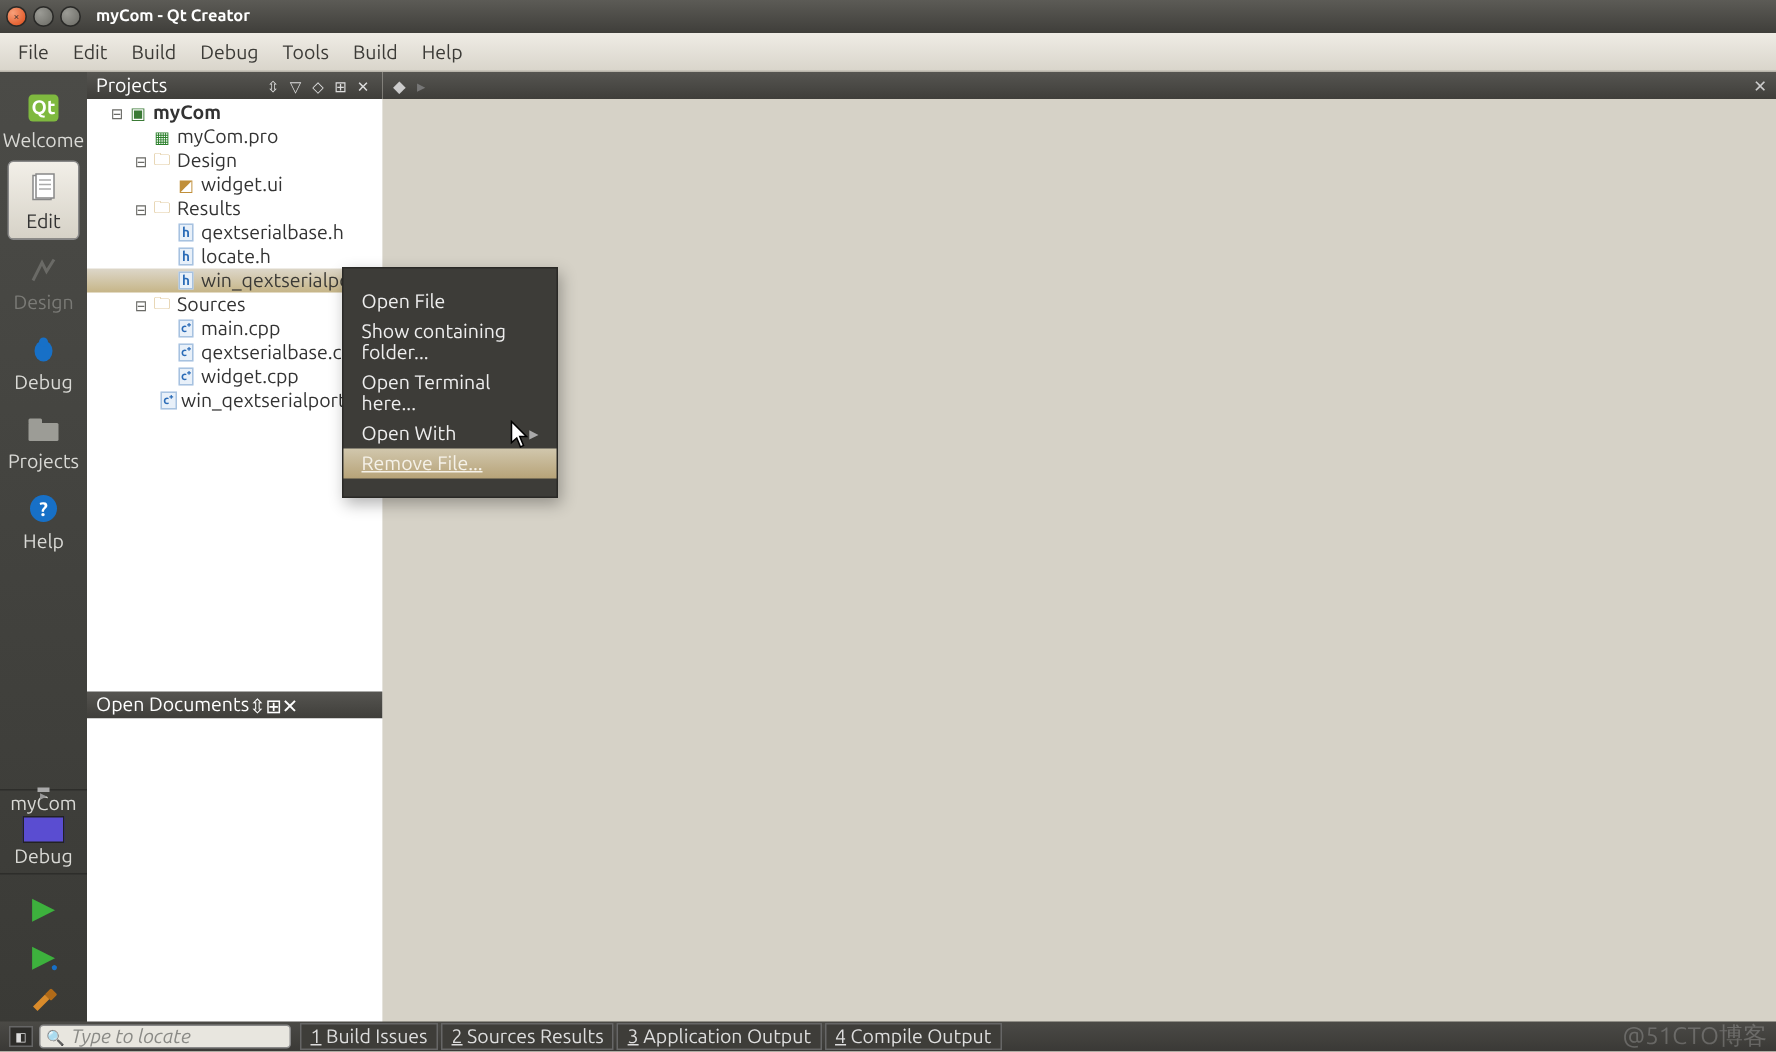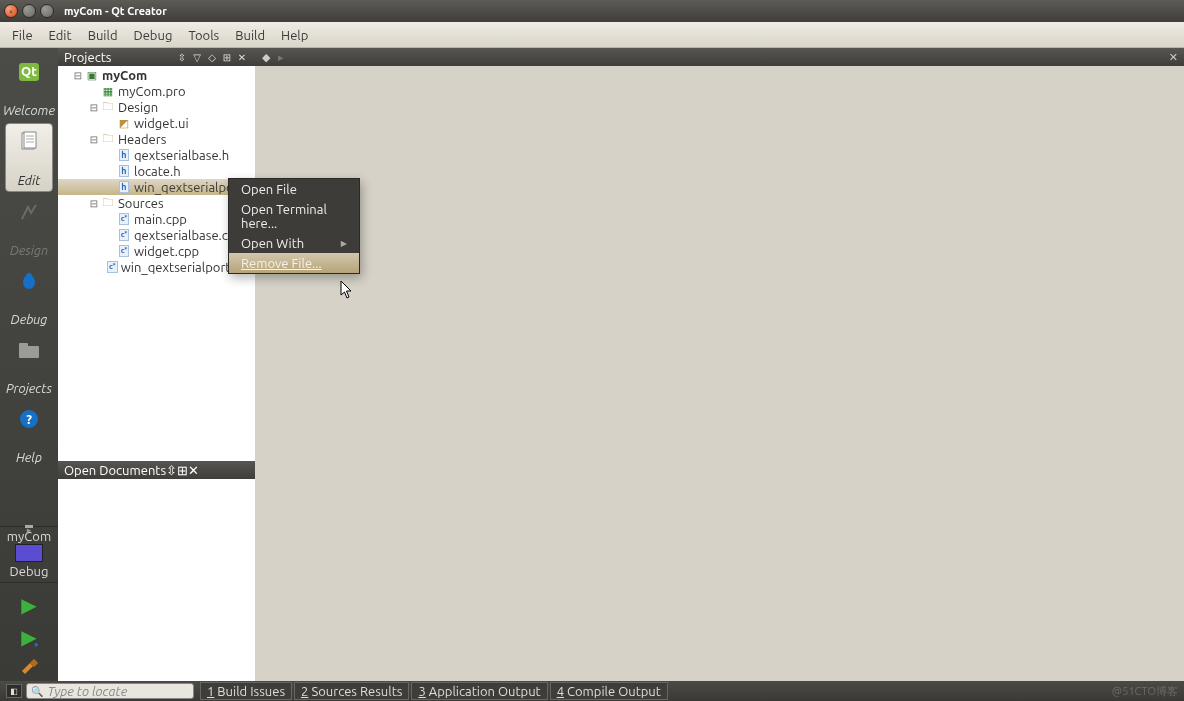--- a/index.html
+++ b/index.html
@@ -17,21 +17,21 @@
 .menubar { height: 26px; background: linear-gradient(to bottom, #efece5, #d9d5cb); border-bottom: 1px solid #b9b5ab; display: flex; align-items: center; padding: 0 4px; }
 .menubar span { padding: 2px 8px; color: #3c3b37; cursor: default; }
 
 
 .main { display: flex; height: calc(100% - 22px - 22px - 20px); }
 
 
 .sidebar { width: 58px; background: linear-gradient(to bottom, #4b4b47, #3a3a36); display: flex; flex-direction: column; align-items: center; padding-top: 6px; color: #d9d9d5; font-size: 10px; }
 .sidebar .mode { width: 48px; display: flex; flex-direction: column; align-items: center; padding: 5px 0 4px; margin-bottom: 2px; border-radius: 4px; cursor: default; }
 .sidebar .mode .icon-wrap { height: 26px; display: flex; align-items: center; justify-content: center; }
-.sidebar .mode span.label { margin-top: 18px; font-style: italic; }
+.sidebar .mode span.label { margin-top: 2px; }
 .sidebar .mode.active { background: linear-gradient(to bottom, #f2efe8, #d6d2c7); color: #333; border: 1px solid #888; }
 .sidebar .spacer { flex: 1; }
 .sidebar .target { width: 100%; text-align: center; font-size: 10px; color: #d9d9d5; padding: 2px 0 4px; border-top: 1px solid #2d2d2a; border-bottom: 1px solid #2d2d2a; margin-bottom: 6px; }
 .sidebar .target .monitor { width: 28px; height: 18px; background: #5a4dd1; border: 1px solid #222; margin: 1px auto 2px; position: relative; }
 .sidebar .target .monitor::after { content:""; position:absolute; bottom:-4px; left:9px; width:8px; height:3px; background:#aaa; }
 .sidebar .target .chev { position: relative; }
 .sidebar .target .chev::after { content: "▸"; position: absolute; right: -18px; top: -20px; color: #999; font-size: 9px; }
 .sidebar .run-btn { font-size: 20px; margin: 4px 0; cursor: default; }
 .sidebar .run-btn.play { color: #3db13d; }
 .sidebar .run-btn.debug { color: #3db13d; position: relative; font-size: 20px; }
@@ -68,36 +68,36 @@
 
 
 .editor { flex: 1; background: #d6d2c7; position: relative; }
 .editor-tabs { height: 18px; background: linear-gradient(to bottom, #565551, #3f3e3a); display: flex; align-items: center; justify-content: flex-end; padding: 0 6px; }
 .editor-tabs .navbtn { color: #ccc; font-size: 11px; margin: 0 3px; cursor: default; }
 .editor-tabs .navbtn.dim { color: #777; }
 .editor-tabs .close { margin-left: auto; margin-right: 0; }
 .editor-tabs .spacer-left { flex: 1; }
 
 
-.ctxmenu { position: absolute; background: #3d3c38; border: 1px solid #2a2926; box-shadow: 2px 4px 10px rgba(0,0,0,0.3); color: #eee; font-size: 13px; padding: 0 0; width: 132px; z-index: 100; }
+.ctxmenu { position: absolute; background: #3d3c38; border: 1px solid #2a2926; box-shadow: 2px 4px 10px rgba(0,0,0,0.3); color: #eee; font-size: 13px; padding: 12px 0; width: 144px; z-index: 100; }
 .ctxmenu .item { padding: 3px 12px; display: flex; align-items: center; justify-content: space-between; cursor: default; }
 .ctxmenu .item.hl { background: linear-gradient(to bottom, #d1c7ad, #b7a378); color: #f5f1e8; text-decoration: underline; }
 .ctxmenu .item .sub { font-size: 8px; color: #aaa; }
 
 
 .cursor { position: absolute; width: 14px; height: 20px; z-index: 200; pointer-events: none; }
 
 
 .bottombar { position: absolute; bottom: 0; left: 0; right: 0; height: 20px; background: linear-gradient(to bottom, #4b4a46, #3a3936); display: flex; align-items: center; padding: 0 6px; color: #ddd; font-size: 12px; }
 .bottombar .toggle { width: 16px; height: 14px; border:1px solid #666; margin-right: 4px; display:flex; align-items:center; justify-content:center; font-size:8px; background:#2e2d2a; }
 .bottombar .search { flex: 0 0 168px; height: 16px; background: #e8e6df; border: 1px solid #888; border-radius: 3px; display: flex; align-items: center; padding: 0 4px; color: #888; margin-right: 6px; }
 .bottombar .search .mag { font-size: 10px; margin-right: 4px; }
 .bottombar .btn { border: 1px solid #666; background: #3e3d39; padding: 1px 6px; margin-right: 2px; display: flex; align-items: center; }
 .bottombar .btn .num { text-decoration: underline; margin-right: 3px; }
-.bottombar .wm { margin-left: auto; color: rgba(200,200,200,0.3); font-size: 11px; }
+.bottombar .wm { margin-left: auto; color: rgba(200,200,200,0.3); font-size: 16px; }
 
 </style>
 </head>
 <body>
 
 <div class="titlebar">
   <div class="win-btns">
     <div class="win-btn close">×</div>
     <div class="win-btn min"></div>
     <div class="win-btn max"></div>
@@ -222,21 +222,21 @@
         <div class="row">
           <span class="ind" style="width:42px"></span>
           <span class="tw"></span>
           <span class="ico ico-ui">◩</span>
           <span class="name">widget.ui</span>
         </div>
         <div class="row">
           <span class="ind" style="width:26px"></span>
           <span class="tw">⊟</span>
           <span class="ico ico-folder">🗀</span>
-          <span class="name">Headers</span>
+          <span class="name">Results</span>
         </div>
         <div class="row">
           <span class="ind" style="width:42px"></span>
           <span class="tw"></span>
           <span class="ico">
             <span class="ico-h">h</span>
           </span>
           <span class="name">qextserialbase.h</span>
         </div>
         <div class="row">
@@ -312,20 +312,23 @@
       <span class="navbtn close">✕</span>
     </div>
   </div>
 </div>
 
 <div class="ctxmenu" id="ctxmenu" style="left: 228px; top: 178px;">
     <div class="item">
       <span>Open File</span>
     </div>
     <div class="item">
+      <span>Show containing folder...</span>
+    </div>
+    <div class="item">
       <span>Open Terminal here...</span>
     </div>
     <div class="item">
       <span>Open With</span>
       <span class="sub">▶</span>
     </div>
     <div class="item hl">
       <span>Remove File...</span>
     </div>
   </div>

